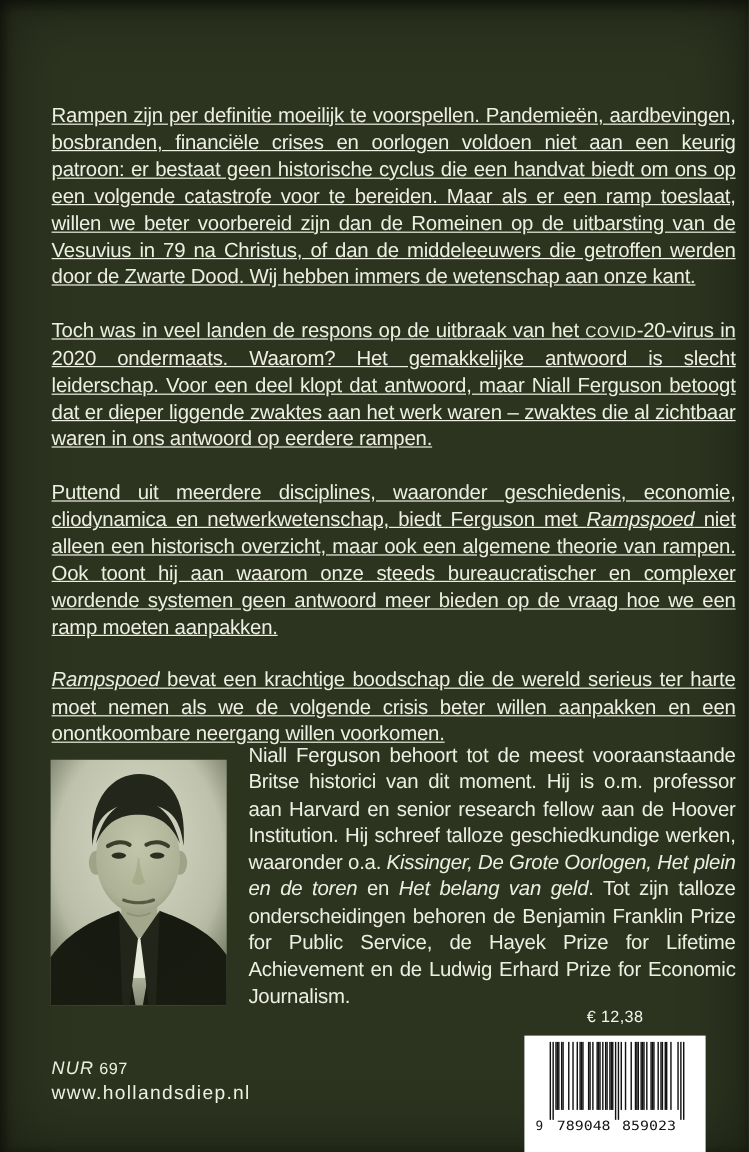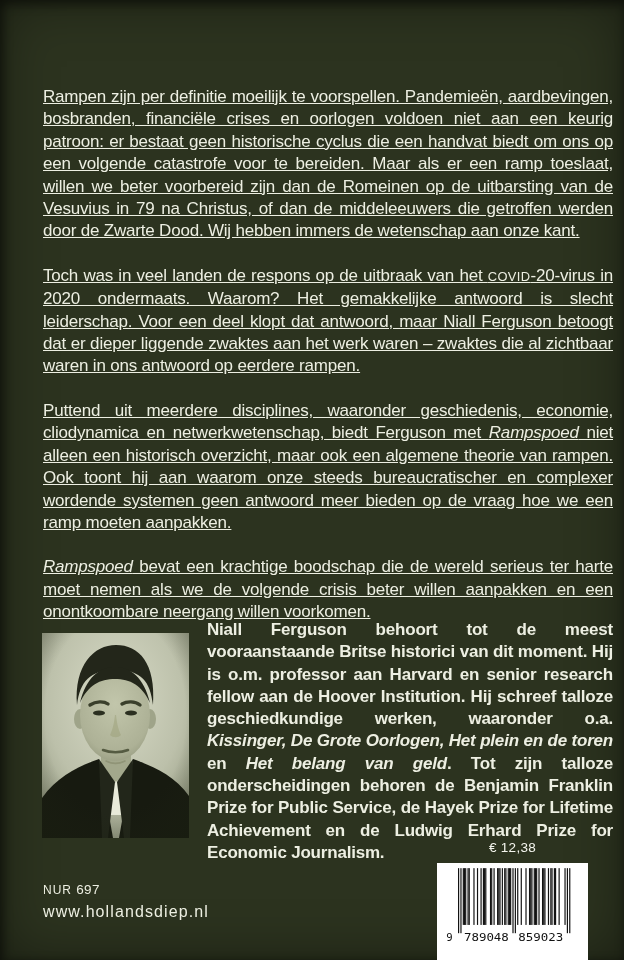--- a/index.html
+++ b/index.html
@@ -38,27 +38,27 @@
   }
   .seg-i{font-style:italic;}
   .seg-sc{font-size:.76em;letter-spacing:.03em;}
   .photo{
     position:absolute;left:42px;top:633px;width:147px;height:205px;
     display:block;
   }
   .bio{
     position:absolute;left:207px;top:619px;width:406px;
     font-size:17px;line-height:22.3px;letter-spacing:-0.2px;
-    text-align:justify;margin:0;font-weight:bold;
+    text-align:justify;margin:0;
   }
   .nur{
     position:absolute;left:43px;top:882px;
     font-size:13.5px;letter-spacing:.4px;
   }
-  .nur .seg-sc{font-size:12px;letter-spacing:1px;}
+  .nur .seg-sc{font-size:15px;letter-spacing:1px;font-style:italic;}
   .website{
     position:absolute;left:43px;top:903px;
     font-size:16px;letter-spacing:1.1px;
   }
   .price{
     position:absolute;left:437px;top:840px;width:151px;
     text-align:center;font-size:13.5px;letter-spacing:.3px;
     color:var(--quote,#f4f5ee);
   }
   .barcode-box{

